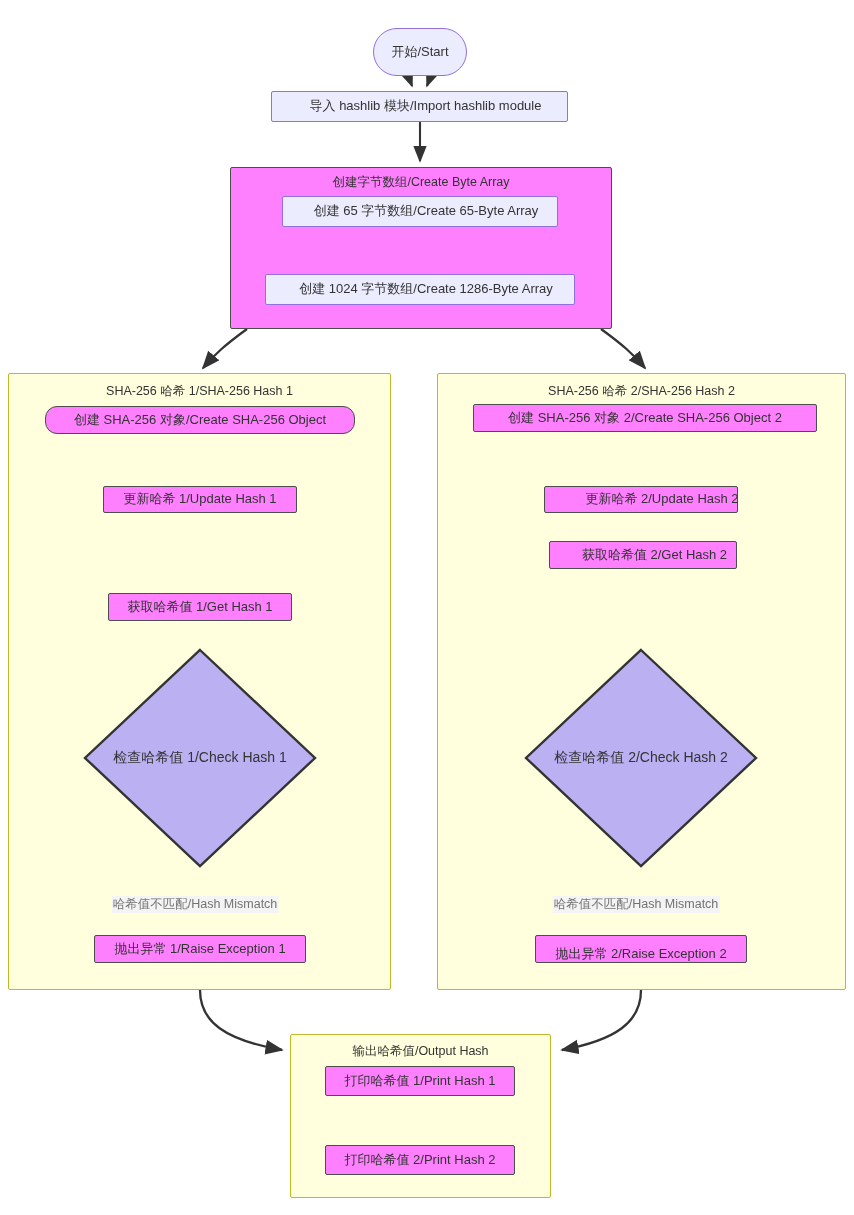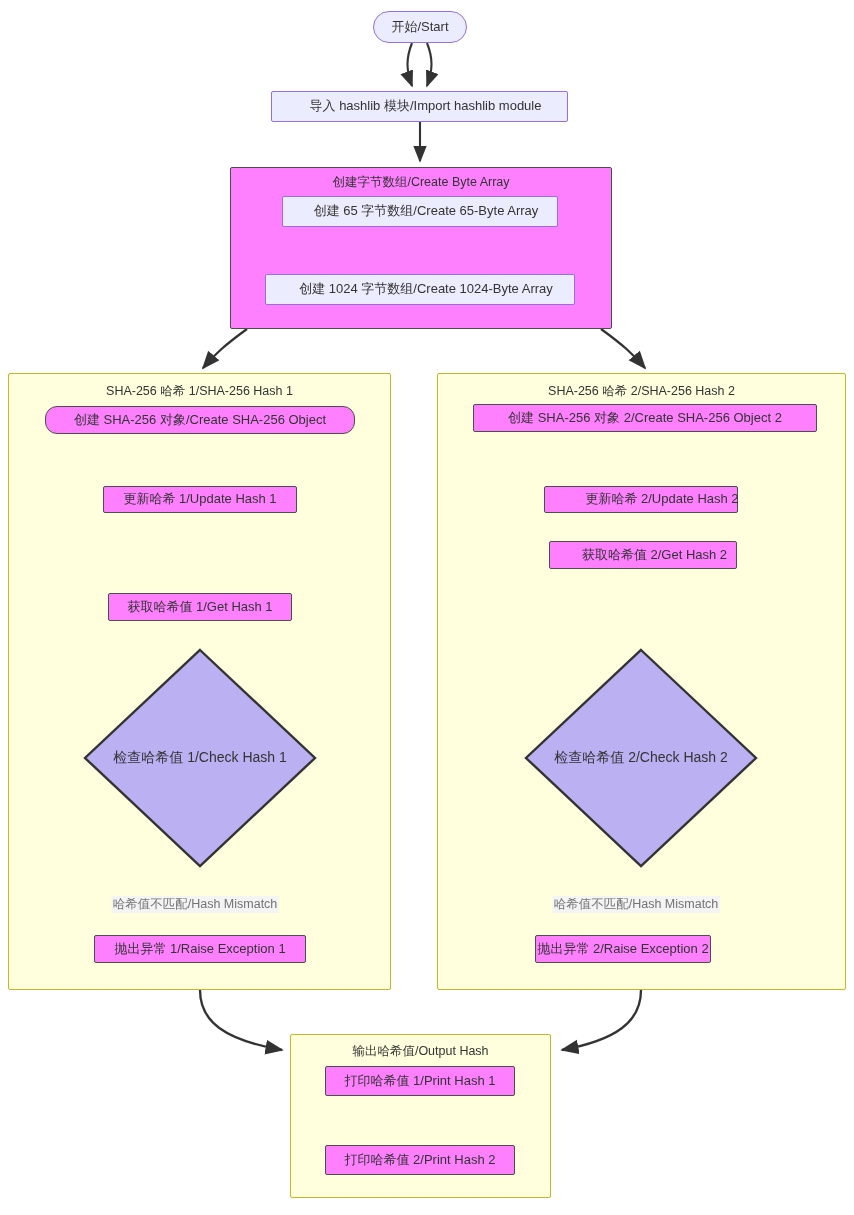--- a/index.html
+++ b/index.html
@@ -153,21 +153,21 @@
 
   <div class="cluster cluster-magenta" style="left:230px; top:167px; width:382px; height:162px;">
     <div class="cluster-title" style="top:6px;">创建字节数组/Create Byte Array</div>
   </div>
 
   <div class="node n-lav" style="left:282px; top:196px; width:276px; height:31px;">
     <span>创建 65 字节数组/Create 65-Byte Array</span>
   </div>
 
   <div class="node n-lav" style="left:265px; top:274px; width:310px; height:31px;">
-    <span>创建 1024 字节数组/Create 1024-Byte Array</span>
+    <span>创建 1024 字节数组/Create 1286-Byte Array</span>
   </div>
 
   <div class="cluster cluster-yellow" style="left:8px; top:373px; width:383px; height:617px;">
     <div class="cluster-title" style="top:9px;">SHA-256 哈希 1/SHA-256 Hash 1</div>
   </div>
 
   <div class="node n-mag" style="left:45px; top:406px; width:310px; height:28px;border-radius:12px;">
     <span>创建 SHA-256 对象/Create SHA-256 Object</span>
   </div>
 
@@ -210,37 +210,37 @@
 
   <div class="node n-diamond" style="left:524px; top:648px; width:234px; height:220px;">
     <svg class="dshape" viewBox="0 0 234 220" preserveAspectRatio="none">
       <polygon points="117,2 232,110 117,218 2,110" fill="#bbb0f2" stroke="#333333" stroke-width="2.4" stroke-linejoin="miter"></polygon>
     </svg>
     <span class="dlabel">检查哈希值 2/Check Hash 2</span>
   </div>
 
   <div class="edge-label" style="left:636px; top:896px;">哈希值不匹配/Hash Mismatch</div>
 
-  <div class="node n-mag" style="left:535px; top:935px; width:176px; height:28px;">
+  <div class="node n-mag" style="left:535px; top:935px; width:212px; height:28px;align-items:flex-end;">
     <span>抛出异常 2/Raise Exception 2</span>
   </div>
 
   <div class="cluster cluster-yellow" style="left:290px; top:1034px; width:261px; height:164px;">
     <div class="cluster-title" style="top:8px;">输出哈希值/Output Hash</div>
   </div>
 
   <div class="node n-mag" style="left:325px; top:1066px; width:190px; height:30px;">
     <span>打印哈希值 1/Print Hash 1</span>
   </div>
 
   <div class="node n-mag" style="left:325px; top:1145px; width:190px; height:30px;">
     <span>打印哈希值 2/Print Hash 2</span>
   </div>
 
-  <div class="node n-start" style="left:373px; top:11px; width:94px; height:32px;">
+  <div class="node n-start" style="left:373px; top:28px; width:94px; height:48px;">
     <span>开始/Start</span>
   </div>
 
   <div class="node n-lav" style="left:271px; top:91px; width:297px; height:31px;">
     <span>导入 hashlib 模块/Import hashlib module</span>
   </div>
 
 </div>
 
 </body></html>

